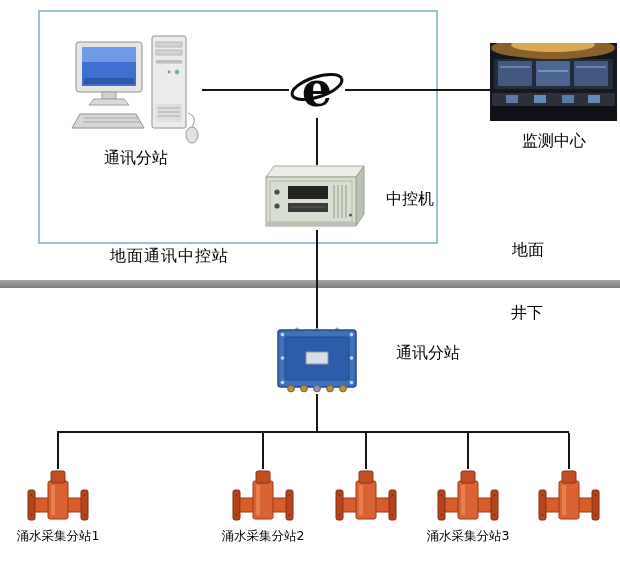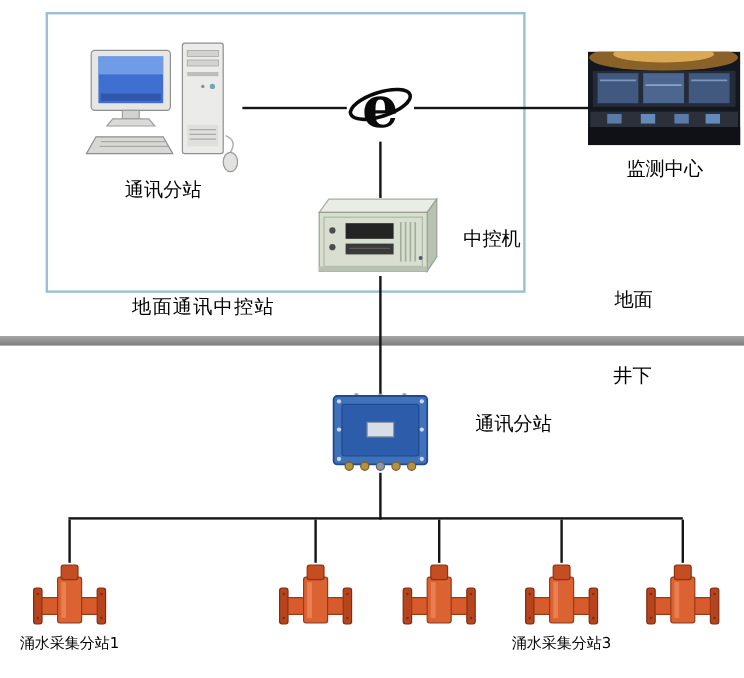--- a/index.html
+++ b/index.html
@@ -177,20 +177,21 @@
       <rect x="54" y="21" width="7" height="30" rx="2" fill="#b8441d" stroke="#7e2d10"></rect>
       <rect x="8" y="29" width="46" height="14" fill="#d85c2b" stroke="#9a3a15"></rect>
       <rect x="21" y="12" width="20" height="38" rx="2" fill="#db6233" stroke="#9a3a15"></rect>
       <rect x="24" y="2" width="14" height="12" rx="2" fill="#c44e22" stroke="#8e3312"></rect>
       <rect x="24" y="16" width="4" height="30" fill="#ef8a5c" opacity="0.7"></rect>
       <circle cx="4.5" cy="26" r="1.1" fill="#7e2d10"></circle>
         <circle cx="4.5" cy="46" r="1.1" fill="#7e2d10"></circle>
       <circle cx="57.5" cy="26" r="1.1" fill="#7e2d10"></circle>
         <circle cx="57.5" cy="46" r="1.1" fill="#7e2d10"></circle>
     </svg>
+    <div class="device-label">涌水采集分站2</div>
   </div>
 
   <div class="device-col" style="left:316px">
     <div class="drop"></div>
     <svg width="62" height="56" viewBox="0 0 62 56">
       <rect x="1" y="21" width="7" height="30" rx="2" fill="#b8441d" stroke="#7e2d10"></rect>
       <rect x="54" y="21" width="7" height="30" rx="2" fill="#b8441d" stroke="#7e2d10"></rect>
       <rect x="8" y="29" width="46" height="14" fill="#d85c2b" stroke="#9a3a15"></rect>
       <rect x="21" y="12" width="20" height="38" rx="2" fill="#db6233" stroke="#9a3a15"></rect>
       <rect x="24" y="2" width="14" height="12" rx="2" fill="#c44e22" stroke="#8e3312"></rect>

